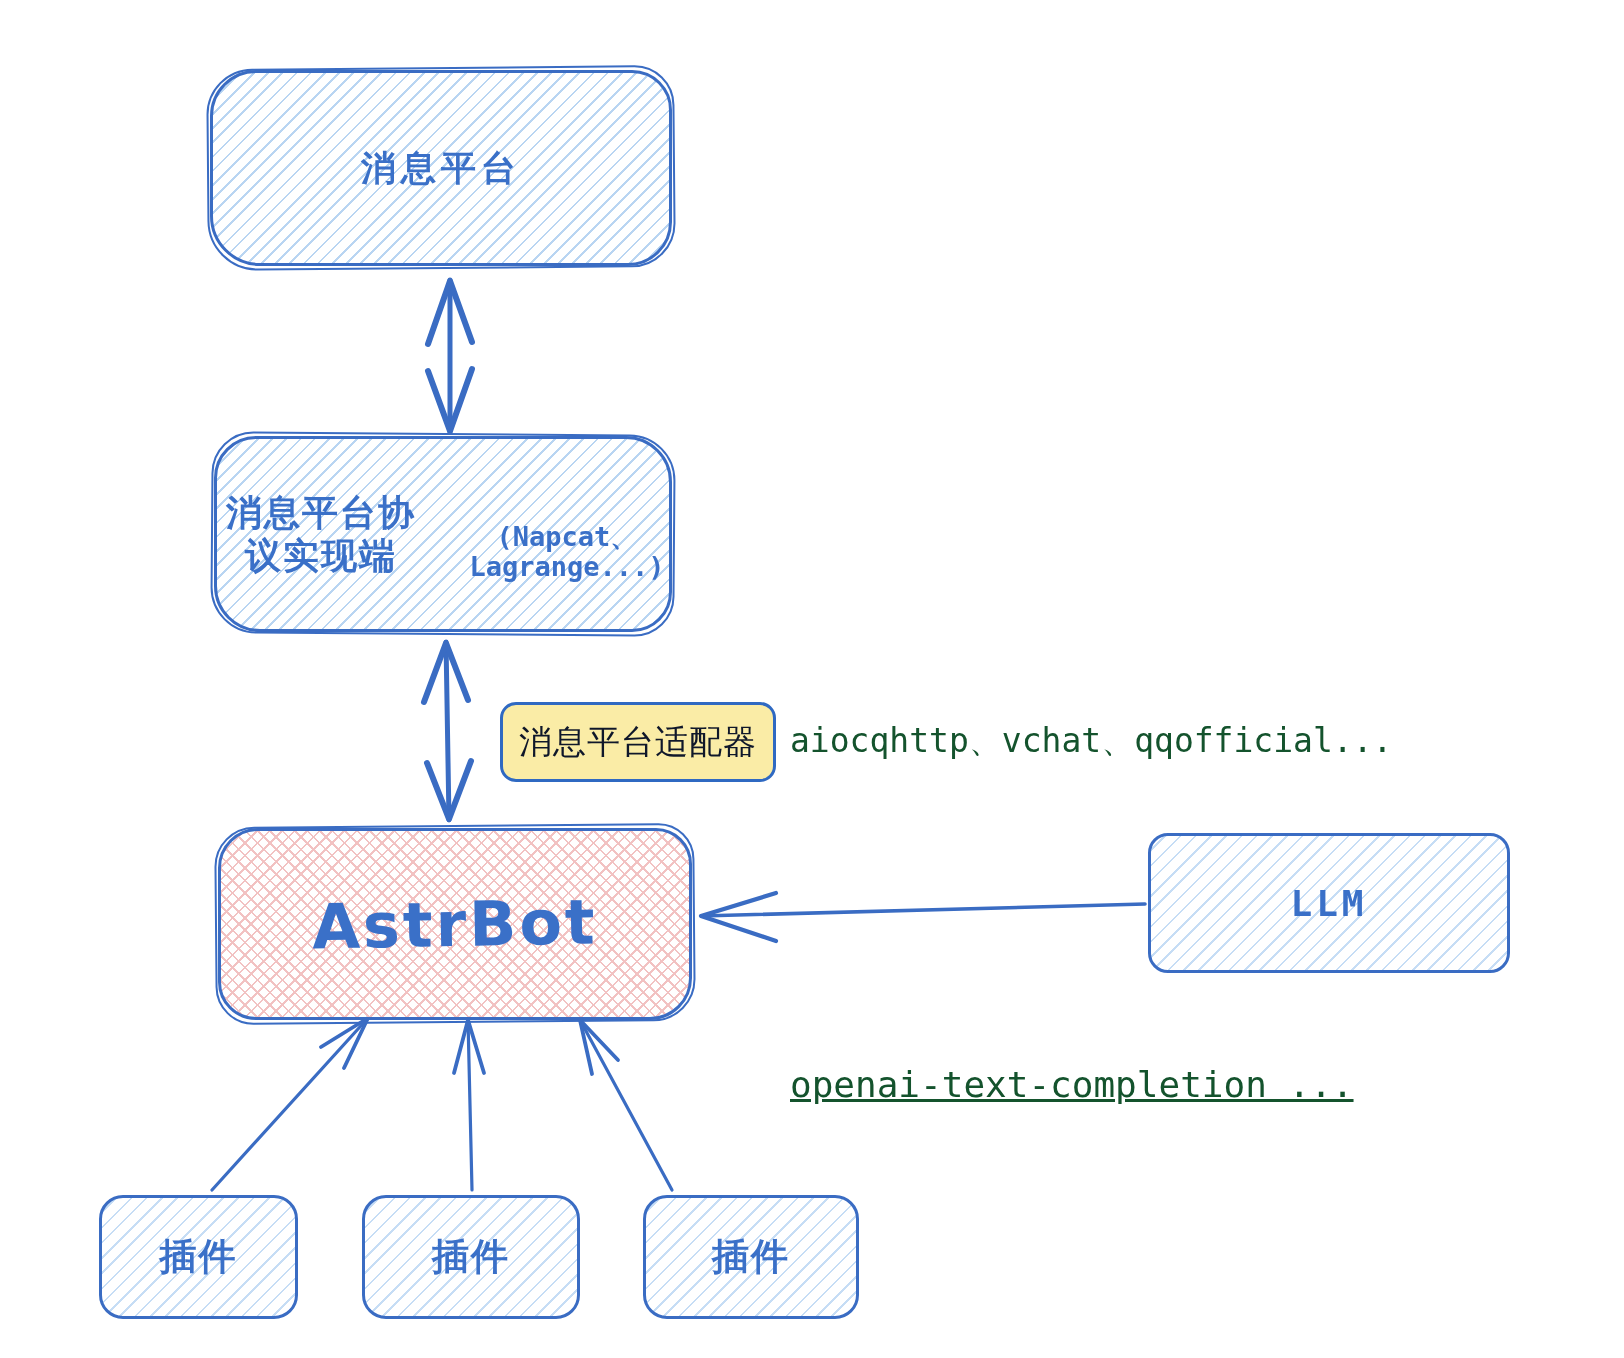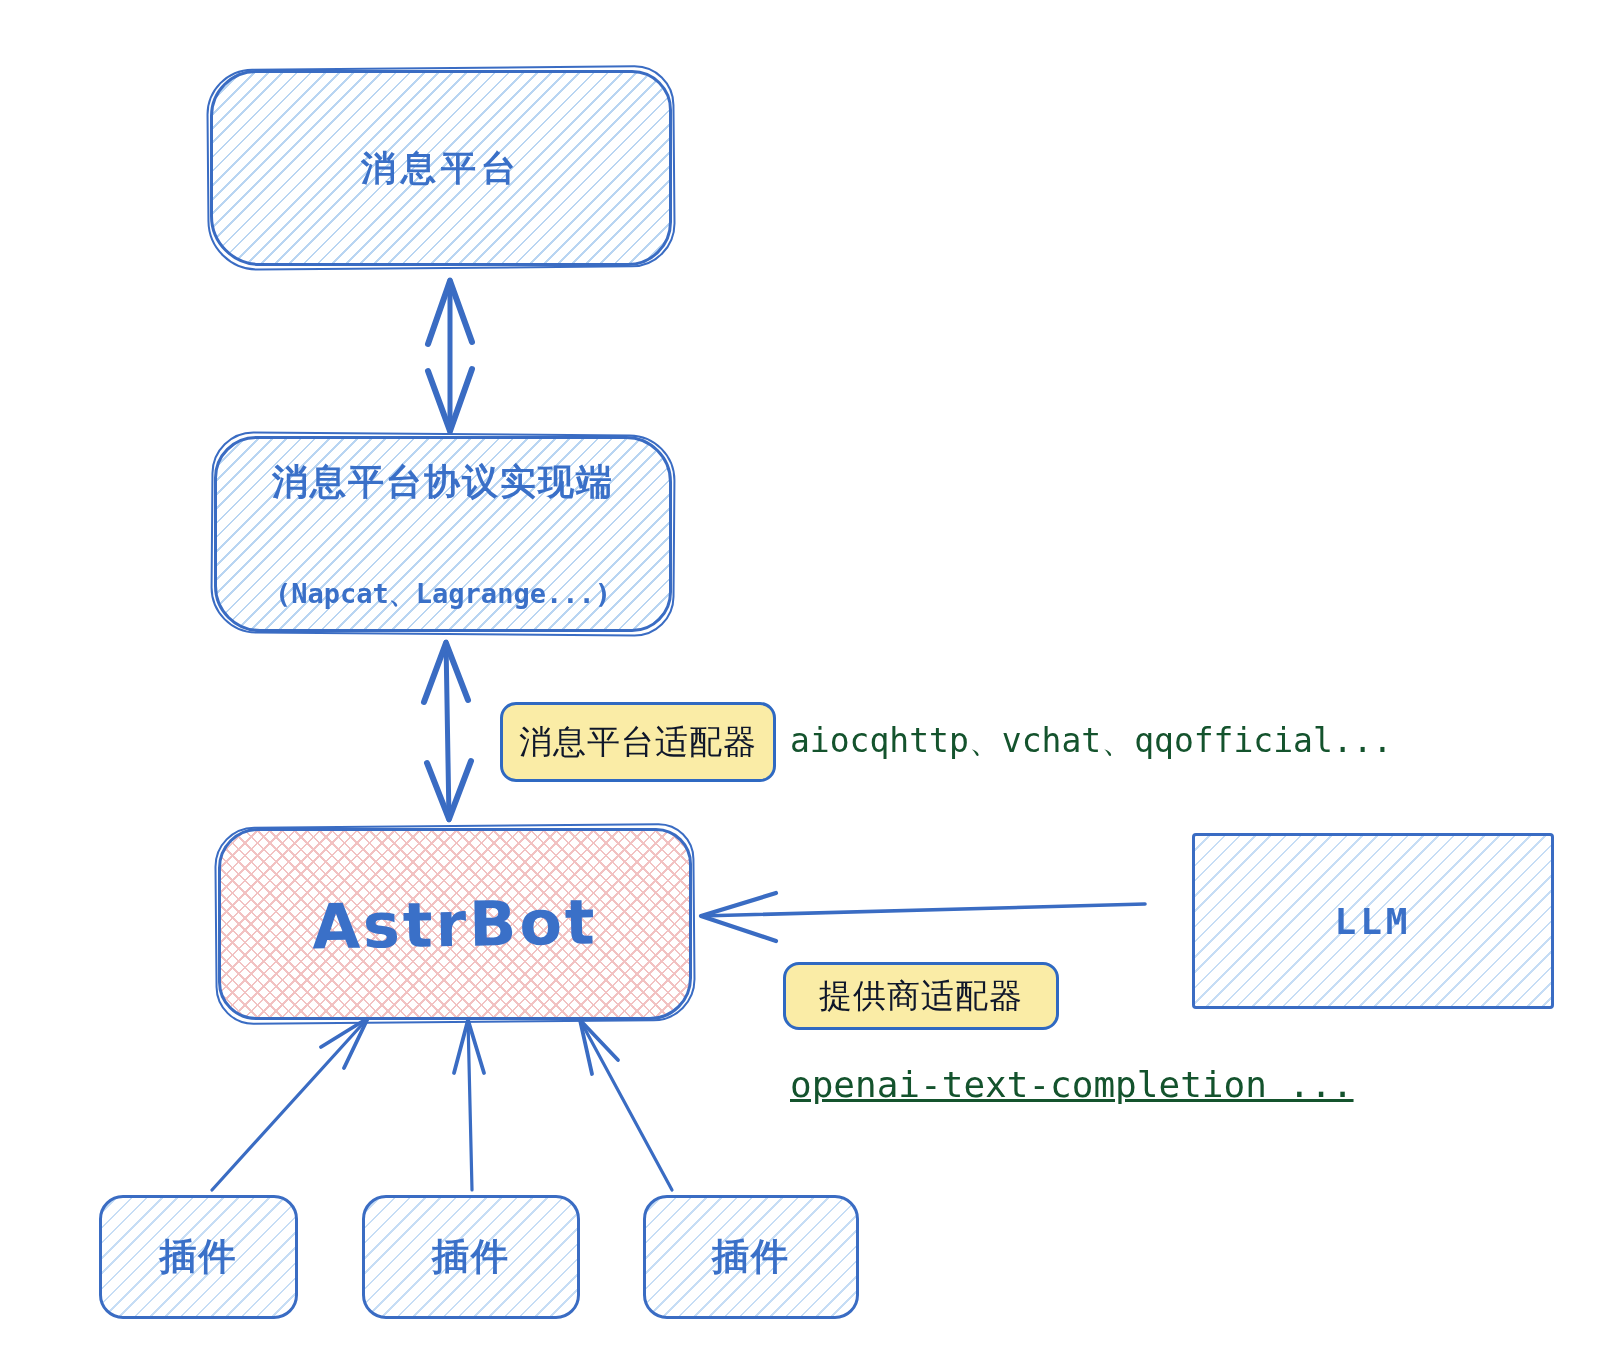--- a/index.html
+++ b/index.html
@@ -2,21 +2,21 @@
 <html><head>
 <meta charset="utf-8">
 <style>
   html,body { margin:0; padding:0; background:#ffffff; }
   .canvas {
     position:relative; width:1624px; height:1358px; background:#ffffff;
     font-family:"Liberation Sans", sans-serif; overflow:hidden;
   }
   .node {
     position:absolute; box-sizing:border-box;
-    display:flex; flex-direction:column; align-items:center; justify-content:center;
+    display:flex; flex-direction:row; align-items:center; justify-content:center;
     border:3.5px solid #3a6cc3; color:#3a70c8; text-align:center;gap:40px;
   }
   .hatch-blue {
     background-image:repeating-linear-gradient(135deg,
       rgba(255,255,255,0) 0px, rgba(255,255,255,0) 8px,
       #b9d5f2 8px, #b9d5f2 10px);
   }
   .hatch-blue-light {
     background-image:repeating-linear-gradient(135deg,
       rgba(255,255,255,0) 0px, rgba(255,255,255,0) 9px,
@@ -31,21 +31,21 @@
   .sketch::before {
     content:""; position:absolute; inset:-6px;
     border:2.5px solid #3a6cc3; border-radius:inherit;
     transform:rotate(-0.5deg); pointer-events:none;
   }
   .sketch-b::before { transform:rotate(0.45deg); }
 
   #node-message-platform { left:210px; top:70px;  width:462px; height:196px; border-radius:46px 40px 44px 50px; }
   #node-protocol-client  { left:214px; top:436px; width:458px; height:196px; border-radius:42px 46px 40px 46px; }
   #node-astrbot          { left:218px; top:828px; width:474px; height:192px; border-radius:40px 36px 42px 38px; }
-  #node-llm              { left:1148px; top:833px; width:362px; height:176px; border-radius:4px; border-width:3px;margin-left:44px; }
+  #node-llm              { left:1148px; top:833px; width:362px; height:140px; border-radius:20px; border-width:3px; }
   .plugin-node           { top:1195px; width:206px; height:124px; border-radius:24px; border-width:3px; }
   #node-plugin-1 { left:99px;  width:199px; }
   #node-plugin-2 { left:362px; width:218px; }
   #node-plugin-3 { left:643px; width:216px; }
 
   .node-title    { font-size:35px; font-weight:bold; letter-spacing:5px; line-height:1.2; }
   .node-title-sm { font-size:36px; font-weight:bold; letter-spacing:2px; line-height:1.2; }
   .node-sub {
     font-family:"DejaVu Sans Mono", monospace;
     font-size:27px; font-weight:bold; letter-spacing:0px; margin-top:36px; line-height:1.1;
@@ -146,18 +146,15 @@
   </div>
   <div class="node hatch-blue-light plugin-node" id="node-plugin-3">
     <div class="plugin-title">插件</div>
   </div>
 
   <div class="adapter-label" id="label-platform-adapter">
     <span>消息平台适配器</span>
   </div>
   <div class="mono-text" id="text-platform-examples">aiocqhttp、vchat、qqofficial...</div>
 
-  <div class="adapter-label" id="label-provider-adapter">
-    <span>提供商适配器</span>
-  </div>
   <div class="mono-text" id="text-provider-examples">openai-text-completion ...</div>
 
 </div>
 
 </body></html>

